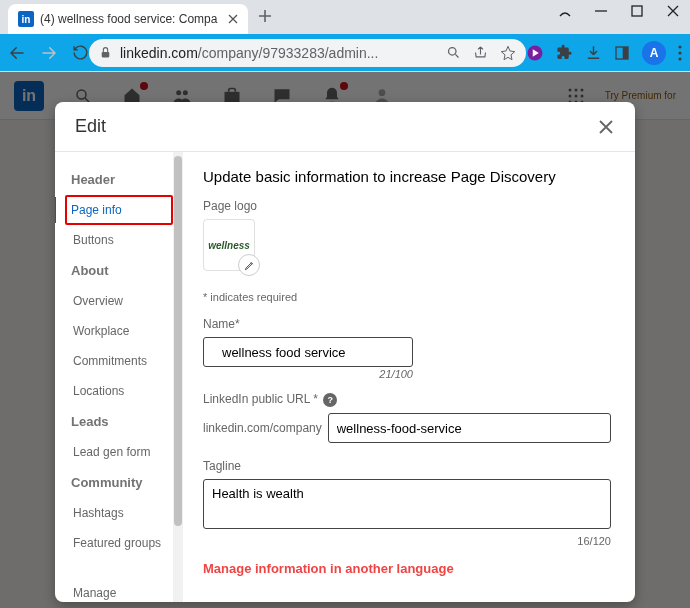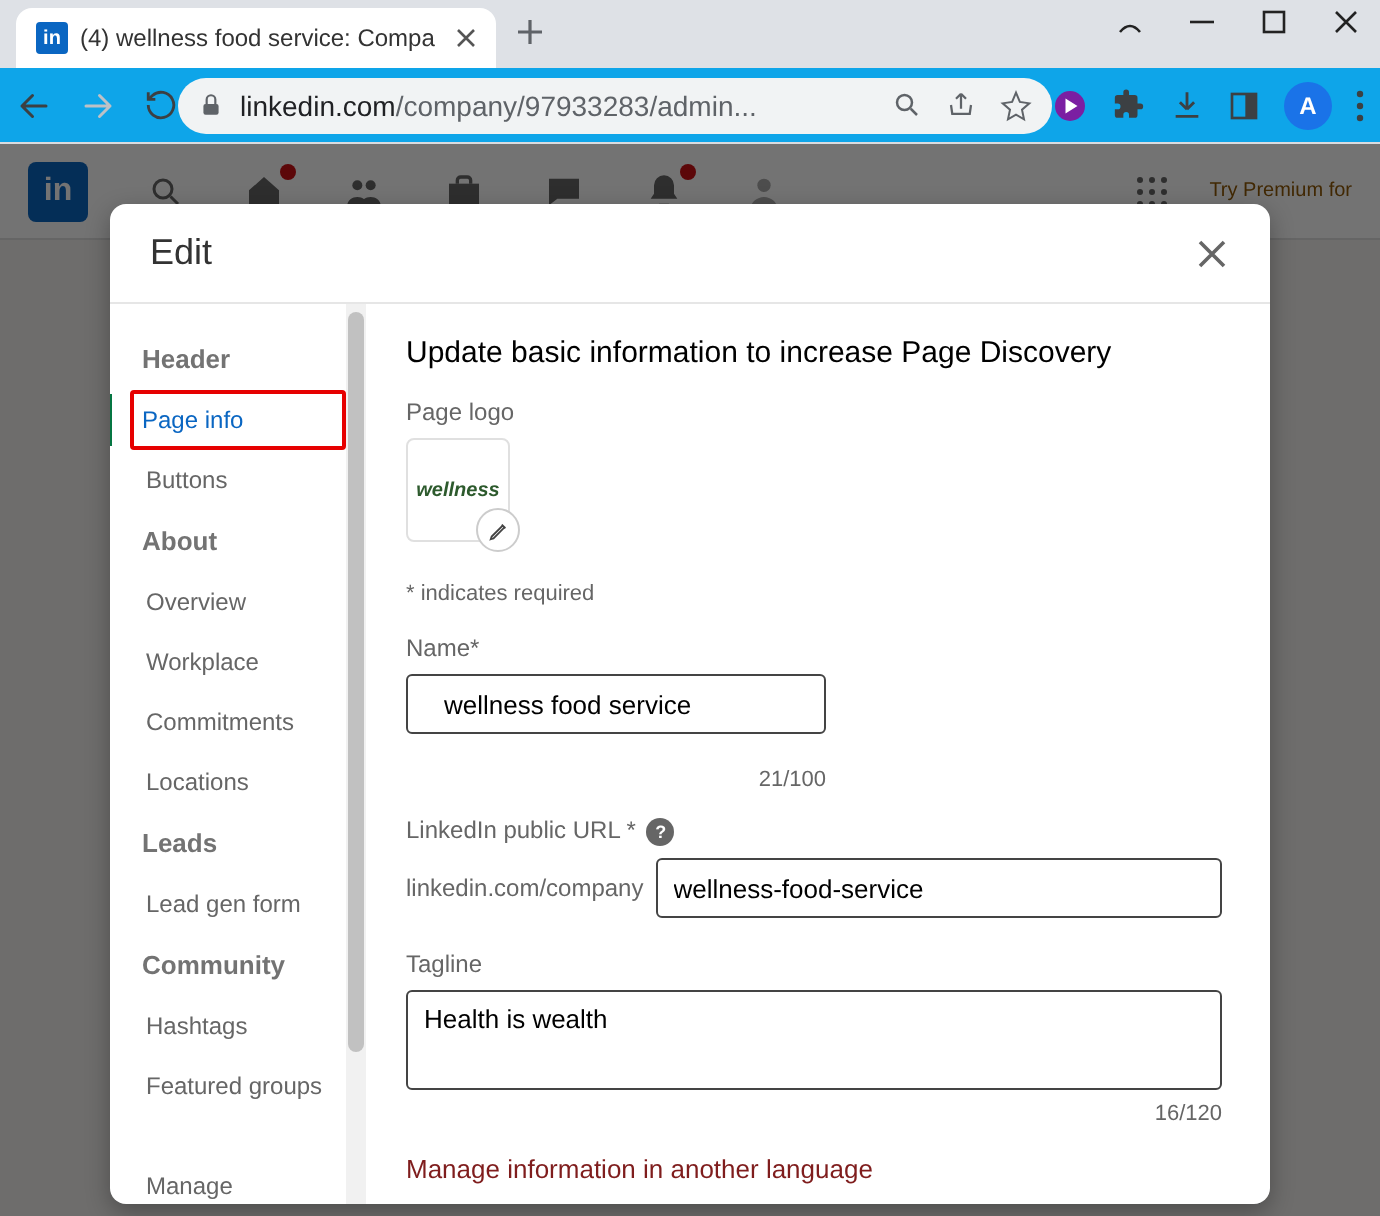--- a/index.html
+++ b/index.html
@@ -54,28 +54,28 @@
   .redbox { border: 2px solid #e60000; border-radius: 2px; }
   
   .content { flex: 1; padding: 16px 24px 16px 20px; overflow-y: auto; font-size: 13px; color: #333; }
   .content h3 { font-size: 15px; font-weight: 400; margin-bottom: 14px; color: #000; }
   .field-label { font-size: 12px; color: #666; margin: 8px 0 6px; }
   .logo-box { width: 52px; height: 52px; border: 1px solid #e0e0e0; border-radius: 4px; display: flex; align-items: center; justify-content: center; position: relative; margin-bottom: 20px; }
   .logo-box .logoimg { font-size: 10px; color: #2d5a2d; font-weight:600; font-style: italic;}
   .edit-pencil { position: absolute; right: -6px; bottom: -6px; width: 22px; height: 22px; border-radius: 50%; background: #fff; border: 1px solid #ccc; display: flex; align-items: center; justify-content: center; font-size: 11px; cursor: pointer; }
   .required-note { font-size: 11px; color: #666; margin-bottom: 14px; }
   .text-input { width: 210px; height: 30px; border: 1px solid #444; border-radius: 3px; padding: 0 18px; font-size: 13px; }
-  .counter { font-size: 11px; color: #666; text-align: right; width: 210px; margin-top: 17px; }
+  .counter { font-size: 11px; color: #666; text-align: right; width: 210px; margin-top: 1px; font-style: italic; }
   .url-row { display: flex; align-items: center; gap: 6px; margin-top: 4px; }
   .url-prefix { font-size: 12px; color: #666; }
   .url-input { flex: 1; height: 30px; border: 1px solid #444; border-radius: 3px; padding: 0 8px; font-size: 13px; }
   .tooltip-icon { width: 14px; height: 14px; border-radius: 50%; background: #666; color: #fff; display: inline-flex; align-items: center; justify-content: center; font-size: 9px; font-weight:700; margin-left: 2px; }
   .tagline-box { width: 100%; height: 50px; border: 1px solid #444; border-radius: 3px; padding: 6px 8px; font-size: 13px; resize: none; font-family: inherit; }
   .counter-full { font-size: 11px; color: #666; text-align: right; margin-top: 3px; }
-  .link { color: #7f1d1d; font-size: 13px; font-weight: 400; cursor: pointer; margin-top: 14px; display: inline-block; }
+  .link { color: #ef4444; font-size: 13px; font-weight: 700; cursor: pointer; margin-top: 14px; display: inline-block; }
   
   .bottom-bits { position: absolute; bottom: 6px; left: 0; right: 0; display: flex; justify-content: space-between; padding: 0 60px 0 100px; color: #666; font-size: 13px; }
   .msgpill { border: 1px solid #ccc; background: #fff; border-radius: 6px 6px 0 0; padding: 4px 30px 4px 10px; display: flex; align-items: center; gap: 8px; font-size: 13px; }
   .msg-avatar { width: 22px; height:22px; border-radius:50%; background:#ddd; }
   
   svg { display: block; }
 </style>
 </head>
 <body>
 

